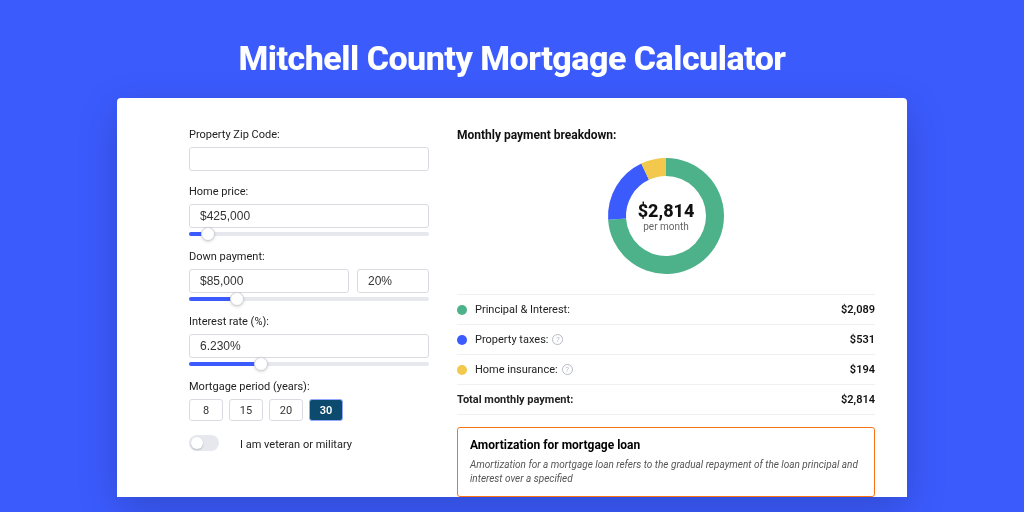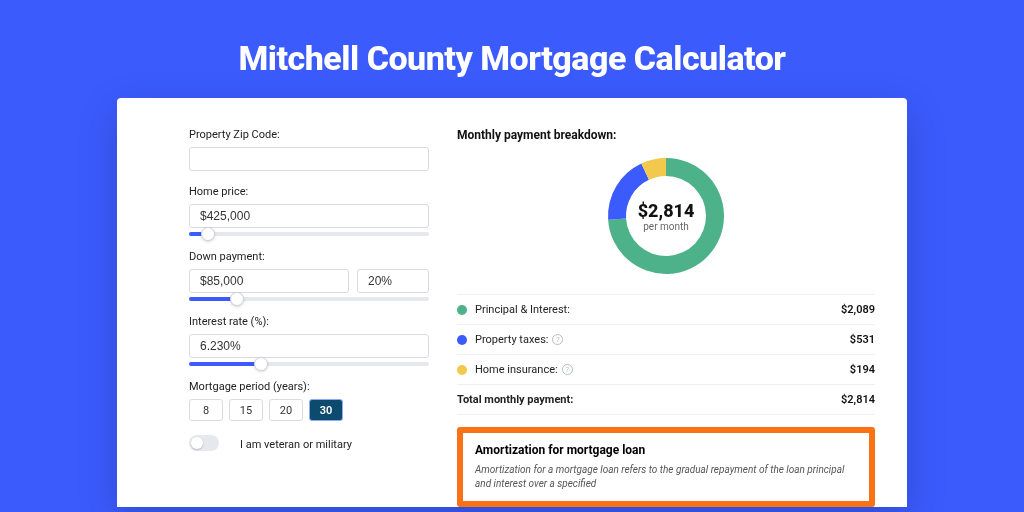--- a/index.html
+++ b/index.html
@@ -65,21 +65,21 @@
   }
   .legend-row.total { font-weight: 700; align-items: center; }
   .swatch { width: 10px; height: 10px; border-radius: 50%; margin-right: 8px; flex: 0 0 10px; }
   .legend-label { flex: 1; display: flex; align-items: center; gap: 4px; }
   .legend-val { font-weight: 600; color: #111; }
   .info-icon {
     width: 11px; height: 11px; border: 1px solid #b8bcc6; border-radius: 50%;
     display: inline-flex; align-items: center; justify-content: center;
     font-size: 8px; color: #b8bcc6; line-height: 1;
   }
-  .amort-box { border: 6px solid #f97316; border-radius: 3px; padding: 10px 12px; margin-top: 12px; }
+  .amort-box { border: 1px solid #f97316; border-radius: 3px; padding: 10px 12px; margin-top: 12px; }
   .amort-title { font-size: 12px; font-weight: 700; margin-bottom: 6px; }
   .amort-text { font-size: 10px; color: #555; line-height: 1.4; font-style: italic; }
 </style>
 </head>
 <body>
 
 <h1 class="page-title">Mitchell County Mortgage Calculator</h1>
 
 <div class="card">
 

